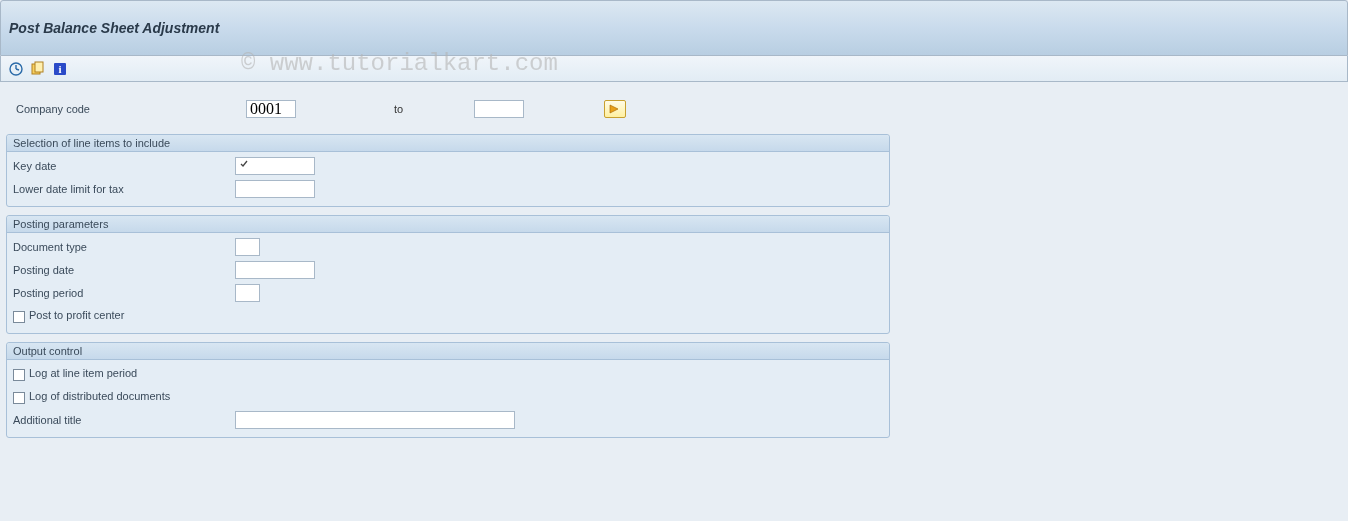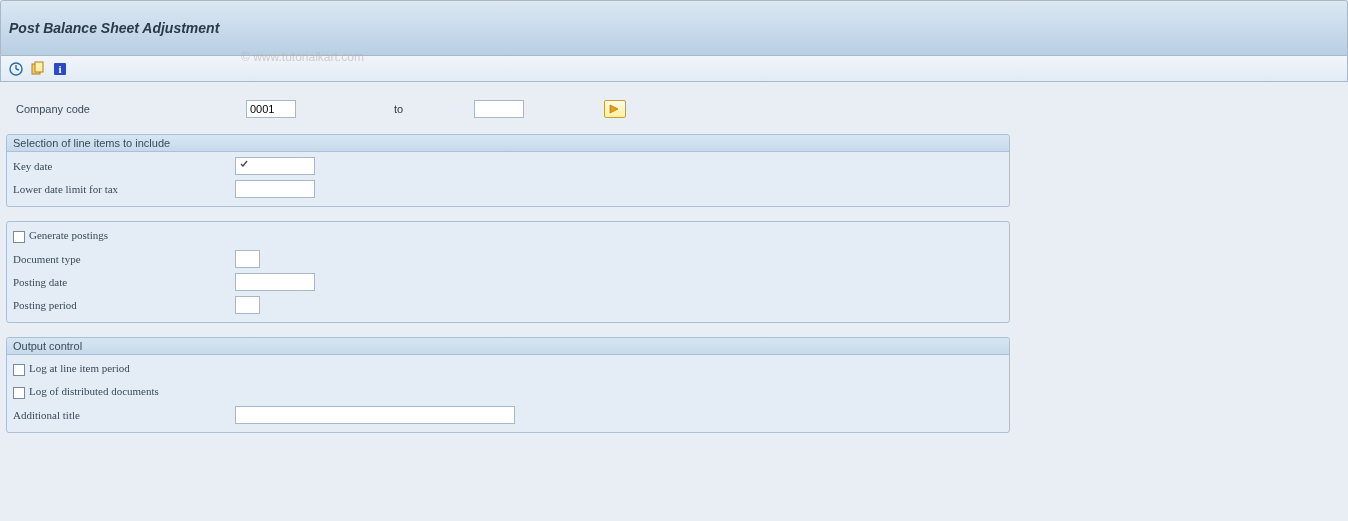--- a/index.html
+++ b/index.html
@@ -38,47 +38,47 @@
       width: 18px; height: 18px;
       display: inline-flex;
       align-items: center;
       justify-content: center;
       cursor: pointer;
     }
     .watermark {
       position: absolute;
       left: 240px;
       top: -6px;
-      font-size: 12px;
+      font-size: 24px;
       color: rgba(180,180,180,0.6);
-      font-family: Liberation Sans, sans-serif;
+      font-family: Liberation Mono, monospace;
       pointer-events: none;
     }
     .content {
       padding: 8px 6px;
     }
     .row {
       display: flex;
       align-items: center;
       height: 22px;
       margin-bottom: 1px;
     }
     .label {
       width: 240px;
       padding-left: 10px;
       color: #3a4a5a;
     }
-    .label-inner { padding-left: 6px; font-family: Liberation Serif, serif; }
+    .label-inner { padding-left: 6px; }
     .input {
       border: 1px solid #a8b8c8;
       background: #fff;
       height: 18px;
       padding: 8px 3px;
-      font-size: 11px;
-      font-family: Liberation Sans, sans-serif;
+      font-size: 16px;
+      font-family: Liberation Serif, serif;
     }
     .input.sm { width: 50px; }
     .input.smm { width: 35px; }
     .input.md { width: 80px; }
     .input.lg { width: 280px; }
     .input.req {
       background: #fff;
       position: relative;
     }
     .to-label { width: 80px; margin-left: 60px; }
@@ -87,23 +87,23 @@
       width: 22px; height: 18px;
       background: linear-gradient(to bottom,#fffbe6,#fff0a0);
       border: 1px solid #c8a030;
       border-radius: 2px;
       display:inline-flex; align-items:center; justify-content:center;
       cursor:pointer;
     }
     .group {
       border: 1px solid #a8c0d8;
       border-radius: 3px;
-      margin: 8px 0 14px 0;
+      margin: 8px 0 8px 0;
       background: #e4edf5;
-      width: 1004px;
+      width: 884px;
     }
     .group-header {
       background: linear-gradient(to bottom, #d8e6f2 0%, #c6d9eb 100%);
       border-bottom: 1px solid #a8c0d8;
       padding: 2px 6px;
       font-size: 11px;
       color: #3a4a5a;
       border-radius: 3px 3px 0 0;
     }
     .group-body {
@@ -179,37 +179,38 @@
         </div>
       </div>
       <div class="row">
         <div class="label label-inner">Lower date limit for tax</div>
         <input class="input md" value="" style="">
       </div>
     </div>
   </div>
 
   <div class="group">
+    <div class="group-header">Posting parameters</div>
     <div class="group-body">
-      <div class="row">
-        <div class="label label-inner">
-          <span class="checkbox"></span><span>Generate postings</span>
-        </div>
-      </div>
       <div class="row">
         <div class="label label-inner">Document type</div>
         <input class="input smm" style="width: 25px;" value="">
       </div>
       <div class="row">
         <div class="label label-inner">Posting date</div>
         <input class="input md" value="" style="">
       </div>
       <div class="row">
         <div class="label label-inner">Posting period</div>
         <input class="input smm" style="width: 25px;" value="">
+      </div>
+      <div class="row">
+        <div class="label label-inner">
+          <span class="checkbox"></span><span>Post to profit center</span>
+        </div>
       </div>
     </div>
   </div>
 
   <div class="group">
     <div class="group-header">Output control</div>
     <div class="group-body">
       <div class="row">
         <div class="label label-inner">
           <span class="checkbox"></span><span>Log at line item period</span>

